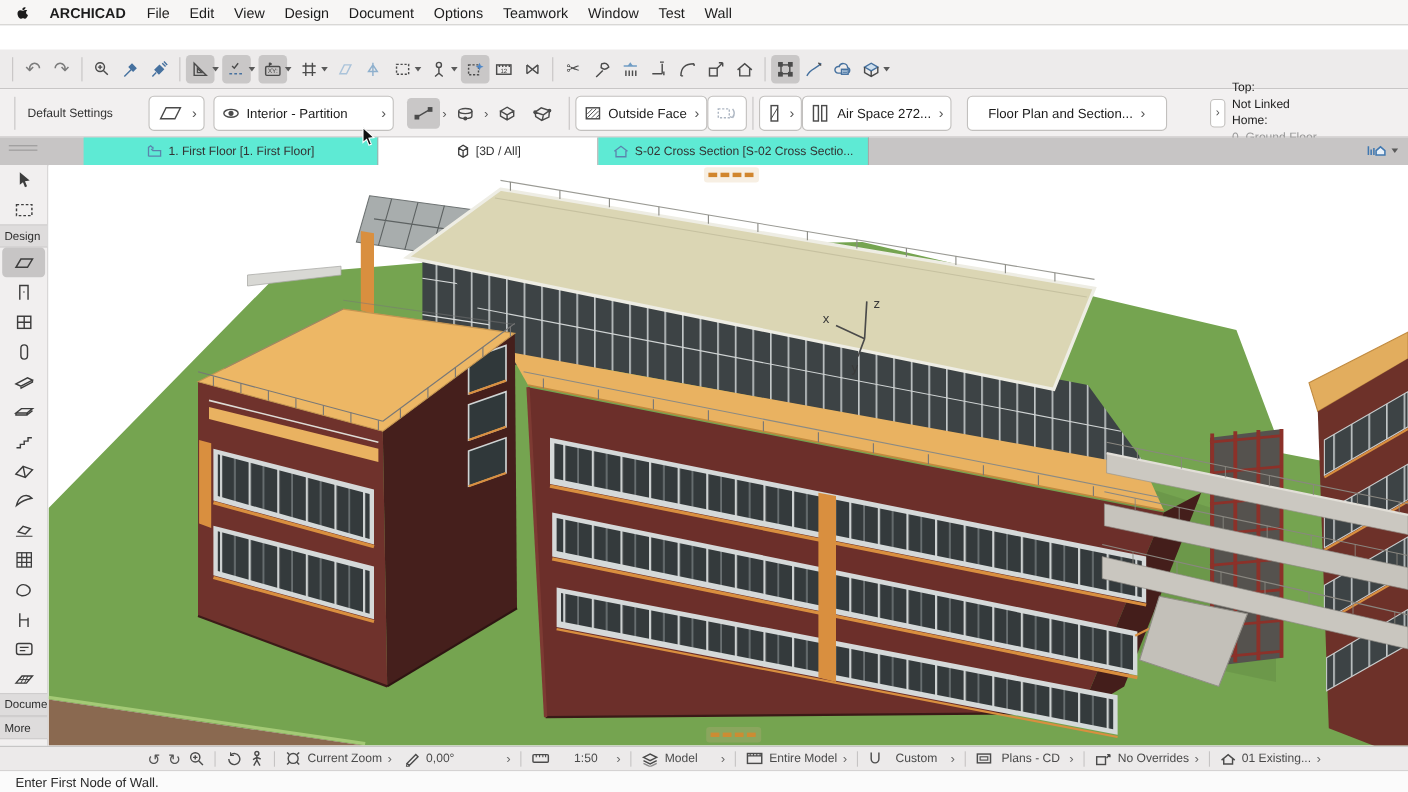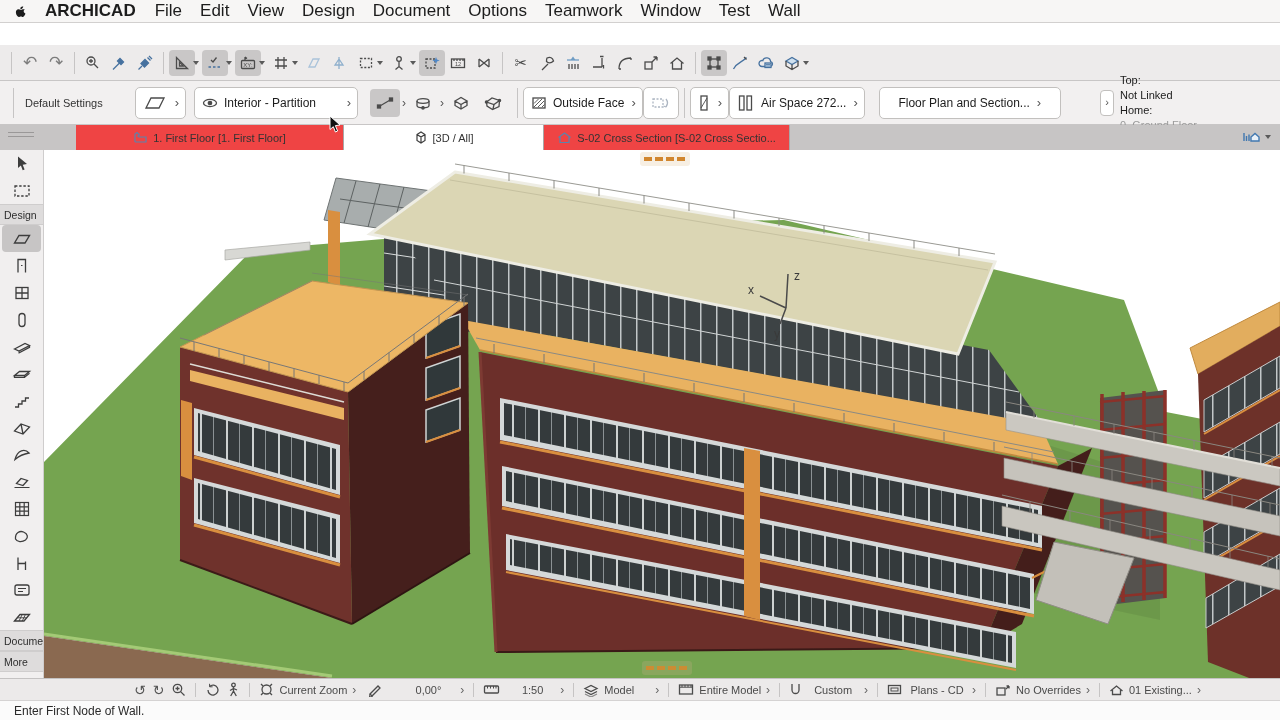--- a/index.html
+++ b/index.html
@@ -1,21 +1,21 @@
 <!DOCTYPE html>
 <html><head>
 <meta charset="utf-8">
 <style>
   html,body{margin:0;padding:0;background:#fff;}
   .screen{position:relative;width:1280px;height:720px;overflow:hidden;
     font-family:"Liberation Sans","DejaVu Sans",sans-serif;color:#1c1c1c;
     -webkit-font-smoothing:antialiased;}
   
   .menubar{position:absolute;left:0;top:0;width:100%;height:22px;background:#f7f6f5;
-    border-bottom:1px solid #d2d0cf;display:flex;align-items:center;font-size:17px;}
+    border-bottom:1px solid #d2d0cf;display:flex;align-items:center;font-size:13px;}
   .menubar .apple{margin:0 8px 0 14px;display:flex;align-items:center;}
   .menubar .app{font-weight:bold;padding:0 10px;}
   .menubar .mi{padding:0 9px;}
   
   .titlebar{position:absolute;left:0;top:22px;width:100%;height:23px;
     background:linear-gradient(#e9e7e7,#d3d1d1);border-bottom:1px solid #b4b2b2;}
   .lights{position:absolute;left:10px;top:6px;display:flex;gap:8px;}
   .light{width:12px;height:12px;border-radius:50%;}
   .doc-title{position:absolute;left:0;right:0;top:3px;text-align:center;font-size:12px;color:#3c3c3c;
     display:flex;justify-content:center;align-items:center;gap:5px;}
@@ -39,21 +39,21 @@
   .geo .tb{width:30px;height:28px;}
   .tophome{margin-left:auto;margin-right:8px;width:172px;font-size:11px;line-height:15px;}
   .tophome .row{display:flex;justify-content:space-between;flex-direction:column;}
   .muted{color:#9a9a9a;}
   .mini-chev{width:12px;height:24px;border:1px solid #c2c0be;border-radius:4px;background:#fff;
     display:flex;align-items:center;justify-content:center;color:#555;font-size:11px;flex:0 0 auto;}
   
   .tabbar{position:absolute;left:0;top:125px;width:100%;height:25px;background:#c7c5c5;border-bottom:1px solid #b2b0b0;}
   .tabs{position:absolute;left:76px;top:0;height:25px;display:flex;}
   .tab{height:25px;display:flex;align-items:center;gap:5px;padding:0 10px;font-size:11px;color:#333;
-    background:#ef4444;border-right:1px solid #a9a7a7;box-sizing:border-box;justify-content:center;}
+    background:#5eead4;border-right:1px solid #a9a7a7;box-sizing:border-box;justify-content:center;}
   .tab.active{background:#fff;}
   .sb-grip{position:absolute;left:8px;top:4px;width:26px;}
   .sb-grip div{height:1px;background:#9a9898;margin:3px 0;}
   .tab-opts{position:absolute;right:6px;top:3px;display:flex;align-items:center;gap:2px;}
   
   .sidebar{position:absolute;left:0;top:150px;width:44px;height:528px;background:#f1efef;
     border-right:1px solid #cfcdcd;box-sizing:border-box;display:flex;flex-direction:column;}
   .tool{height:27px;display:flex;align-items:center;justify-content:center;flex:0 0 auto;}
   .tool.sel{background:#c7c5c5;border-radius:4px;margin:0 2px;}
   .toolsec{height:19px;background:#dedcdc;border-top:1px solid #cfcdcd;border-bottom:1px solid #cfcdcd;
@@ -866,21 +866,21 @@
     <span>Current Zoom</span>
     <span class="chev">›</span>
   </div>
   <div class="bb-item" style="margin-left:4px">
     <svg width="15" height="15">
           <g class="ln">
             <path d="M3,12 l8,-8 l2,2 l-8,8 z"></path>
             <path d="M3,12 l-0.5,3 l3,-0.5" stroke-width="1"></path>
           </g>
         </svg>
-    <span style="width:54px;text-align:right">0,00°</span>
+    <span style="width:54px;">0,00°</span>
     <span class="chev" style="margin-left:14px">›</span>
   </div>
   <div class="vdiv" style="height:14px;margin:0 2px"></div>
   <div class="bb-item">
     <svg width="17" height="13">
           <g class="ln">
             <rect x="1.5" y="3" width="14" height="7" rx="1"></rect>
             <path d="M4.5,3 v2.5 M7.5,3 v2.5 M10.5,3 v2.5 M13,3 v2.5" stroke-width="1"></path>
           </g>
         </svg>

